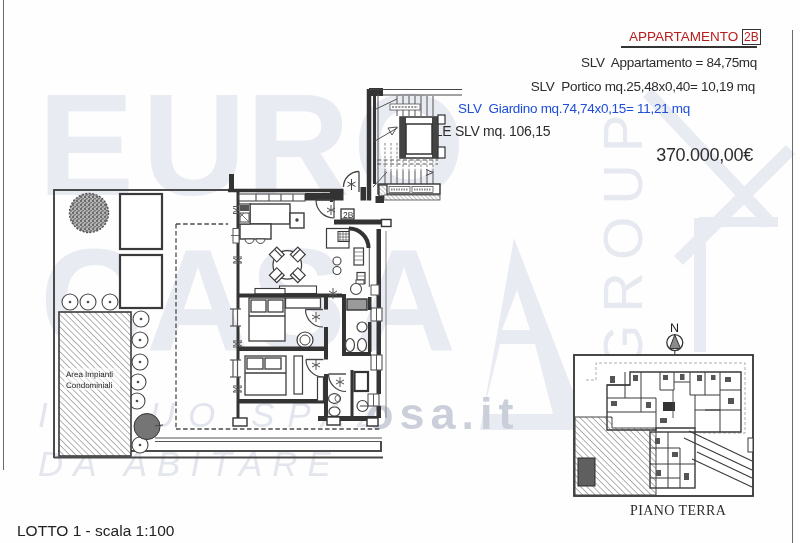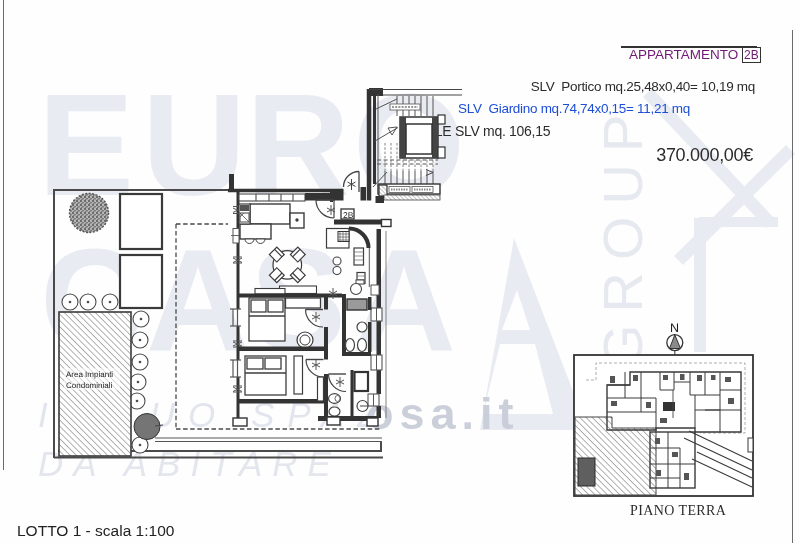--- a/index.html
+++ b/index.html
@@ -44,24 +44,25 @@
 <div class="abs" style="left:38px;top:395px;font-size:35px;font-style:italic;color:#e3e5ee;letter-spacing:13px;">IL TUO SPAZ</div>
 
 <div class="abs" style="left:38px;top:444px;font-size:35px;font-style:italic;color:#e4e6ee;letter-spacing:10px;">DA ABITARE</div>
 
 <div class="abs" style="left:366px;top:388px;font-size:45px;font-weight:bold;color:#c6cbd7;opacity:0.9;letter-spacing:6px;">osa.it</div>
 
 <div class="abs" style="left:3px;top:0;width:1px;height:470px;background:#6a6a6a;"></div>
 
 <div class="abs" style="left:792px;top:30px;width:1px;height:513px;background:#6a6a6a;"></div>
 
-<div class="abs" style="left:629px;top:47px;font-size:13.5px;color:#701a75;white-space:nowrap;">APPARTAMENTO <span style="border:1.5px solid #333;padding:0 1px;font-size:12px;">2B</span></div>
+<div class="abs" style="left:629px;top:29px;font-size:13.5px;color:#b91c1c;white-space:nowrap;">APPARTAMENTO <span style="border:1.5px solid #333;padding:0 1px;font-size:12px;">2B</span></div>
 
 <div class="abs" style="left:621px;top:46px;width:136px;height:1.5px;background:#333;"></div>
 
+<div class="abs" style="left:400px;top:55px;width:357px;font-size:13.5px;color:#2c2c2c;text-align:right;letter-spacing:-0.3px;">SLV&nbsp; Appartamento = 84,75mq</div>
 
 <div class="abs" style="left:400px;top:79px;width:355px;font-size:13.5px;color:#2c2c2c;text-align:right;letter-spacing:-0.3px;">SLV&nbsp; Portico mq.25,48x0,40= 10,19 mq</div>
 
 <div class="abs" style="left:400px;top:101px;width:348px;font-size:13.5px;color:#1d4ed8;text-align:center;letter-spacing:-0.3px;">SLV&nbsp; Giardino mq.74,74x0,15= 11,21 mq</div>
 
 <div class="abs" style="left:400px;top:123px;width:357px;font-size:14px;color:#2c2c2c;letter-spacing:-0.3px;">TOTALE SLV mq. 106,15</div>
 
 <div class="abs" style="left:400px;top:145px;width:353px;font-size:18px;color:#2c2c2c;text-align:right;letter-spacing:-0.3px;">370.000,00€</div>
 
 <div class="abs" style="left:17px;top:522px;font-size:15.5px;color:#222;">LOTTO 1 - scala 1:100</div>

